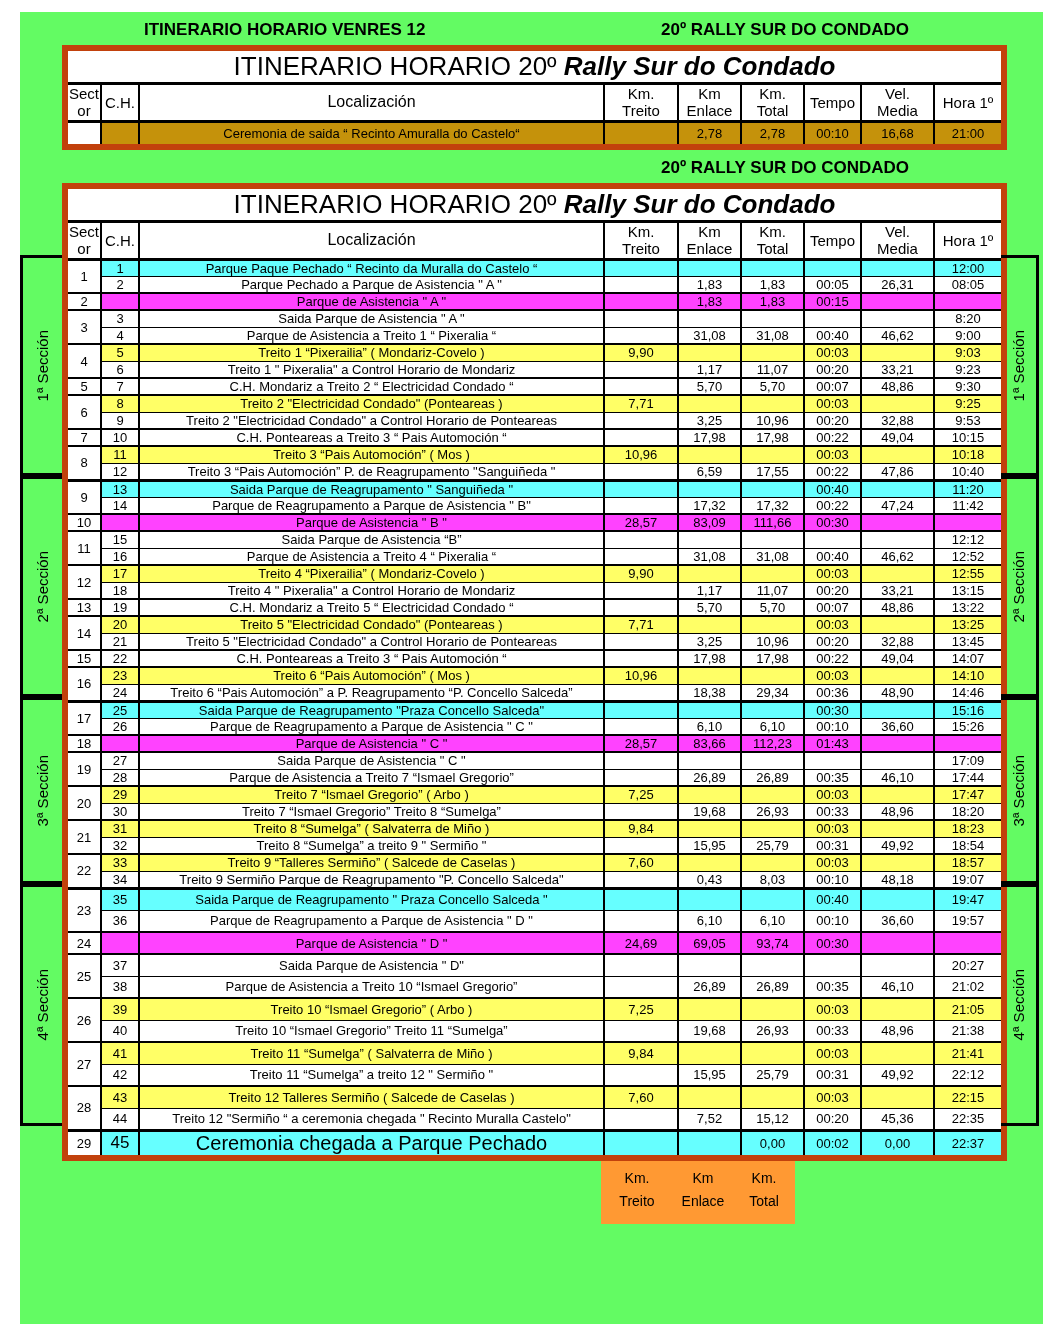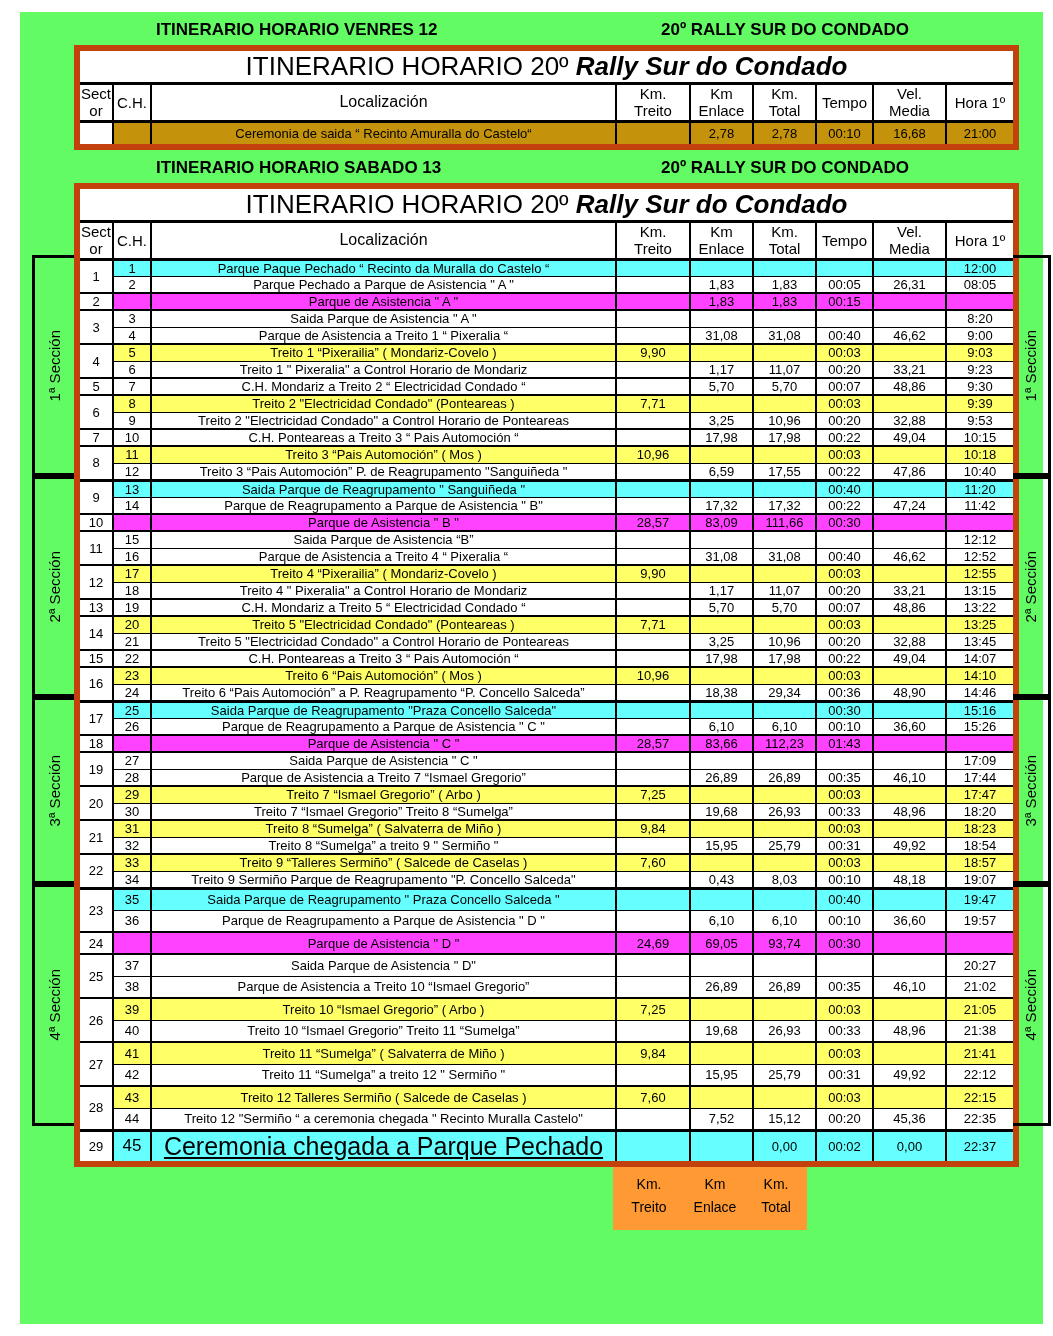--- a/index.html
+++ b/index.html
@@ -5,42 +5,42 @@
   :root{
     --green:#63FB63; --cyan:#66FFFF; --magenta:#FF42FF; --yellow:#FFFF66;
     --gold:#C5920B; --orange:#FF9933;
   }
   *{box-sizing:border-box;}
   html,body{margin:0;padding:0;}
   body{
     width:1053px;height:1336px;background:#fff;position:relative;
     font-family:"Liberation Sans", sans-serif;color:#000;
   }
-  .panel{position:absolute;left:20px;top:12px;width:1023px;height:1312px;background:var(--green);padding-left:12px;}
+  .panel{position:absolute;left:20px;top:12px;width:1023px;height:1312px;background:var(--green);}
   .band{display:flex;height:24px;align-items:center;font-weight:bold;font-size:17px;margin-top:6px;}
   .band .band-left{margin-left:124px;}
   .band .band-right{margin-left:auto;margin-right:134px;}
   .tbl-wrap{position:relative;margin-top:3px;}
   table.rally{border-collapse:collapse;table-layout:fixed;width:939px;margin-left:42px;background:#fff;border:6px solid #c2410c;}
   .rally td{
     border:2px solid #000;border-top-width:1px;border-bottom-width:1px;
     padding:0;font-size:13px;text-align:center;white-space:nowrap;overflow:hidden;
   }
   .rally tr.grp td{border-top-width:2px;}
   .rally tr.sec td{border-top-width:3px;}
   .rally .title-row td{height:33px;font-size:26px;border-bottom:3px solid #000;background:#fff;}
   .title-em{font-weight:bold;font-style:italic;}
   .rally .hdr td{height:37px;font-size:15px;line-height:1.15;white-space:pre-line;border-bottom:3px solid #000;background:#fff;}
   .rally .hdr .col-loc{font-size:16px;text-align:center;padding-left:0;}
   .col-loc{text-align:left;padding-left:4px;}
   tr.fr td{height:26px;margin-left:12px;}
   tr.rn td{height:17px;}
   tr.rt td{height:22px;}
   tr.rx td{height:27px;}
-  tr.big .col-loc{font-size:25px;text-decoration:underline;}
+  tr.big .col-loc{font-size:20px;}
   tr.big .col-ch{font-size:17px;margin-left:36px;}
   .bg-c{background:var(--cyan);}
   .bg-m{background:var(--magenta);}
   .bg-y{background:var(--yellow);}
   .bg-g{background:var(--gold);}
   .bracket{position:absolute;border:3px solid #000;display:flex;align-items:center;justify-content:center;}
   .bracket.left{left:0;width:42px;border-right:none;}
   .bracket.right{width:38px;border-left:none;}
   .bracket-label{writing-mode:vertical-rl;transform:rotate(180deg);font-size:15px;white-space:nowrap;}
   .totals{display:flex;margin-left:581px;}
@@ -106,21 +106,20 @@
             <td class="col-total bg-g">2,78</td>
             <td class="col-tempo bg-g">00:10</td>
             <td class="col-vel bg-g">16,68</td>
             <td class="col-hora bg-g">21:00</td>
           </tr>
         </tbody>
       </table>
   </div>
 
   <div class="band">
-    <span class="band-left">ITINERARIO HORARIO SABADO 13</span>
     <span class="band-right">20º RALLY SUR DO CONDADO</span>
   </div>
 
   <div class="tbl-wrap" id="sat-wrap">
     <table class="rally" id="sat-table">
         <colgroup>
           <col style="width: 36px;">
           <col style="width: 38px;">
           <col style="width: 465px;">
           <col style="width: 74px;">
@@ -237,21 +236,21 @@
           </tr>
           <tr class="grp rn">
             <td rowspan="2" class="col-sector">6</td>
             <td class="col-ch bg-y">8</td>
             <td class="col-loc bg-y">Treito 2 "Electricidad Condado" (Ponteareas )</td>
             <td class="col-treito bg-y">7,71</td>
             <td class="col-enlace bg-y"></td>
             <td class="col-total bg-y"></td>
             <td class="col-tempo bg-y">00:03</td>
             <td class="col-vel bg-y"></td>
-            <td class="col-hora bg-y">9:39</td>
+            <td class="col-hora bg-y">9:25</td>
           </tr>
           <tr class="sub rn">
             <td class="col-ch">9</td>
             <td class="col-loc">Treito 2 "Electricidad Condado" a Control Horario de Ponteareas</td>
             <td class="col-treito"></td>
             <td class="col-enlace">3,25</td>
             <td class="col-total">10,96</td>
             <td class="col-tempo">00:20</td>
             <td class="col-vel">32,88</td>
             <td class="col-hora">9:53</td>

